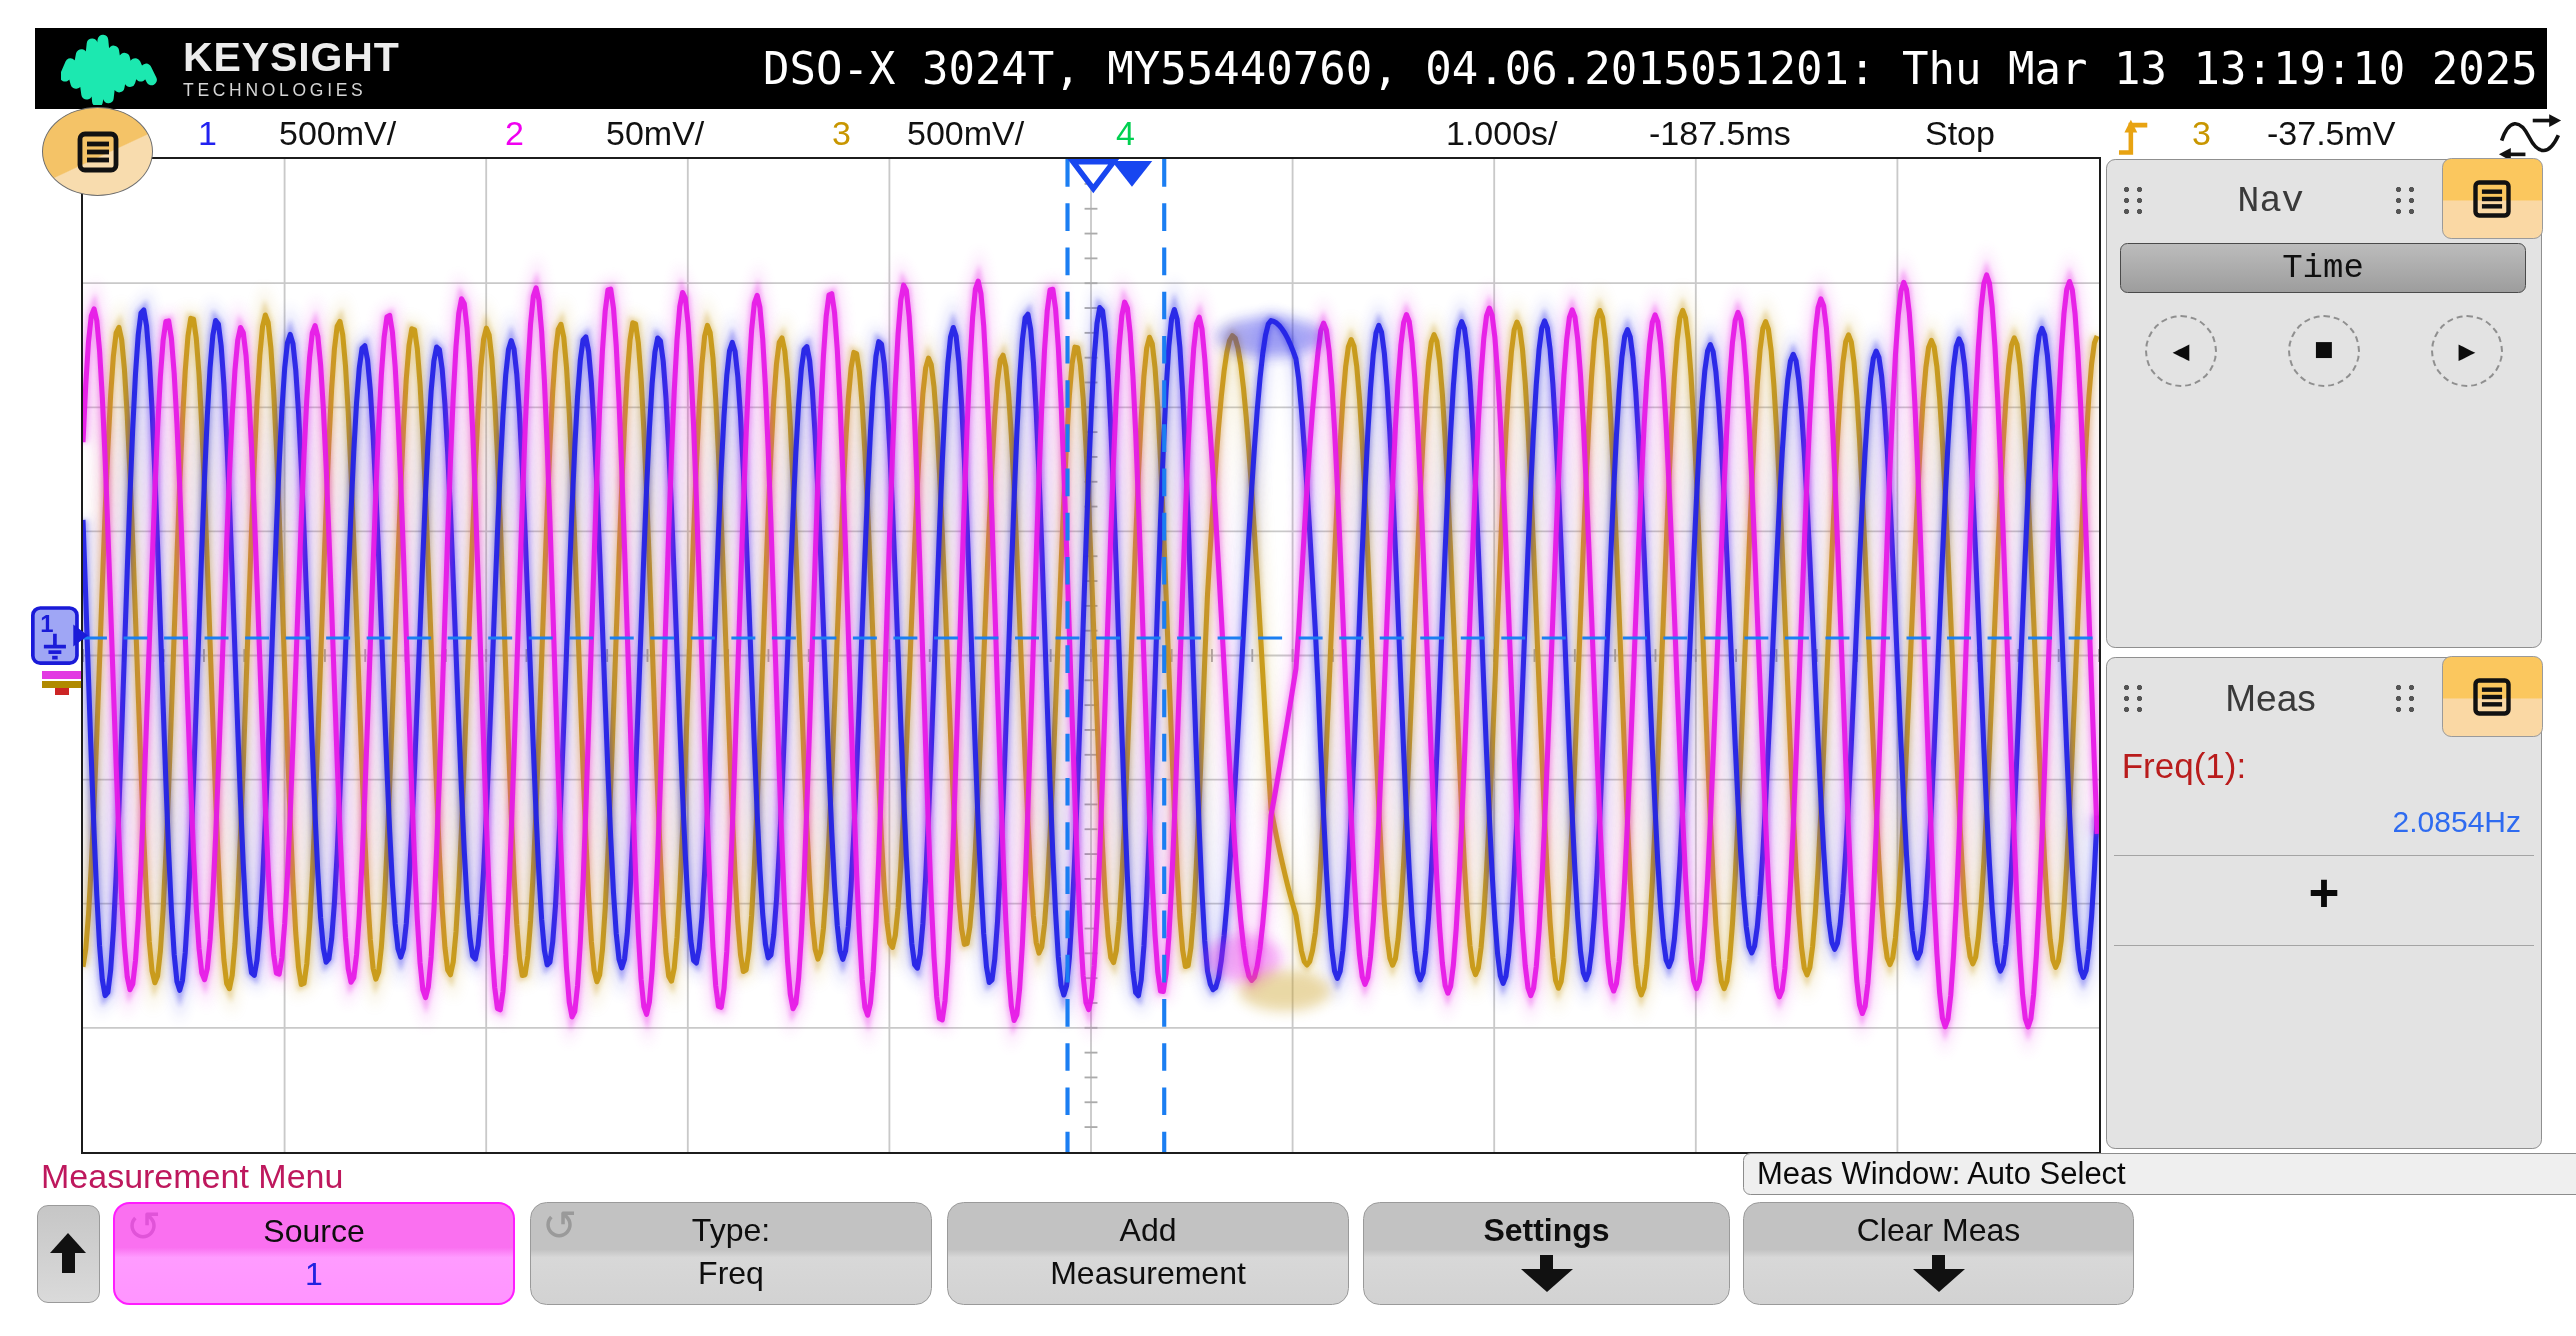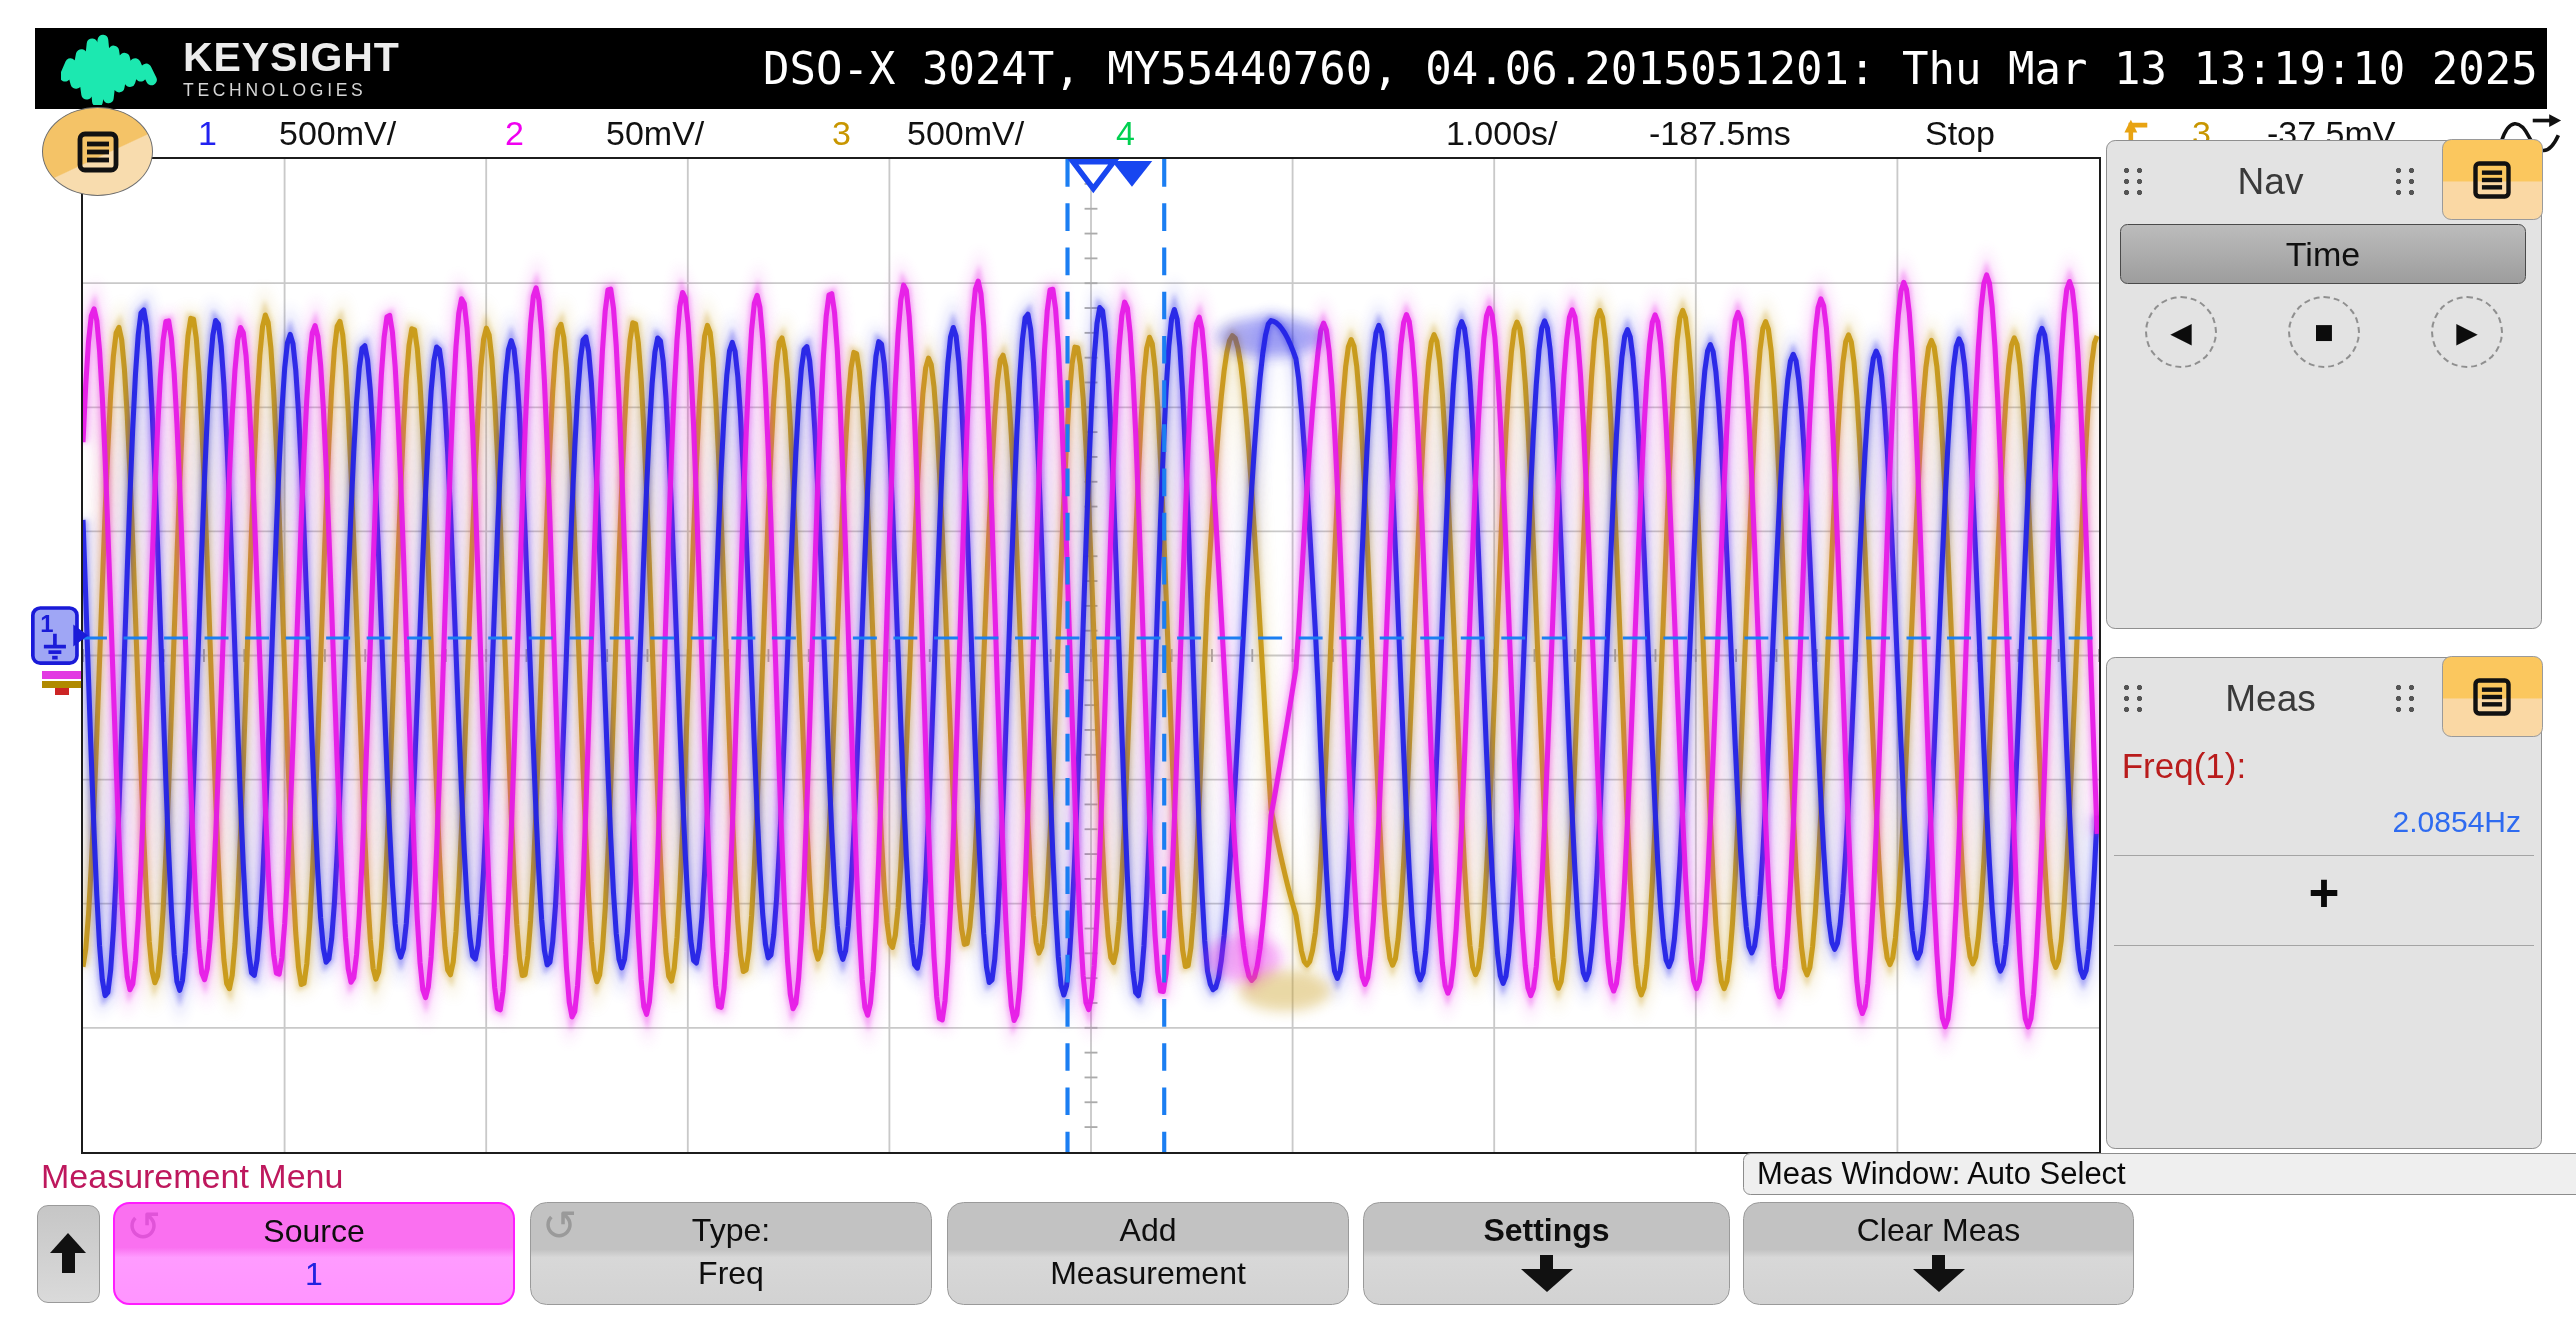--- a/index.html
+++ b/index.html
@@ -33,32 +33,32 @@
   
   .gndmark{position:absolute;left:31px;top:606px;z-index:4;}
   .strip{position:absolute;z-index:4;}
   .strip.s2{left:42px;top:671px;width:39px;height:8.3px;background:#e23ae2;}
   .strip.s3{left:42px;top:681px;width:39px;height:7.4px;background:#b08a00;}
   .strip.sr{left:55px;top:688px;width:14px;height:7.4px;background:#cc2525;}
 
   
   .panel{position:absolute;left:2106px;width:436px;background:#e3e3e3;border:1.8px solid #8f8f8f;
          border-radius:9.2px;box-sizing:border-box;}
-  .panel.nav{top:140px;height:489px;}
+  .panel.nav{top:159px;height:489px;font-family:Liberation Mono, monospace;}
   .panel.meas{top:657px;height:492px;}
   .phead{position:relative;height:81px;}
   .ptitle{position:absolute;left:0;right:107px;top:20px;text-align:center;font-size:37px;color:#3a3a3a;}
   .grip{position:absolute;top:24px;width:26px;height:31px;
         background-image:radial-gradient(circle,#555 2.4px,transparent 2.9px);
         background-size:13px 11px;}
   .grip.gl{left:13px;} .grip.gr{right:123px;}
   .tabbtn{position:absolute;right:-1.8px;top:-1.8px;width:101px;height:81px;border-radius:9.2px;
           background:linear-gradient(180deg,#fbc75e 0%,#fbc75e 52%,#fad8a4 53%,#fad8a4 100%);
           border:1.8px solid #9a9a9a;display:flex;align-items:center;justify-content:center;box-sizing:border-box;}
-  .timebtn{position:absolute;left:13px;top:83px;width:406px;height:60px;border-radius:7.4px;
+  .timebtn{position:absolute;left:13px;top:83px;width:406px;height:50px;border-radius:7.4px;
            background:linear-gradient(#bcbcbc,#9d9d9d);border:1.8px solid #4a4a4a;box-sizing:border-box;
            display:flex;align-items:center;justify-content:center;font-size:34px;color:#101010;}
   .navrow{position:absolute;left:0;top:155px;width:100%;display:flex;justify-content:space-between;
           padding:0 38px;box-sizing:border-box;}
   .cbtn{width:68px;height:68px;border:2.8px dashed #8f8f8f;border-radius:50%;
         display:flex;align-items:center;justify-content:center;font-size:28px;color:#0c0c0c;background:transparent;}
   .cbtn.stop{font-size:33px;}
 
   .freqlab{position:absolute;left:14.7px;top:88px;font-size:35px;color:#b91c1c;}
   .freqval{position:absolute;right:20px;top:147px;font-size:30px;color:#2e6bf0;}

